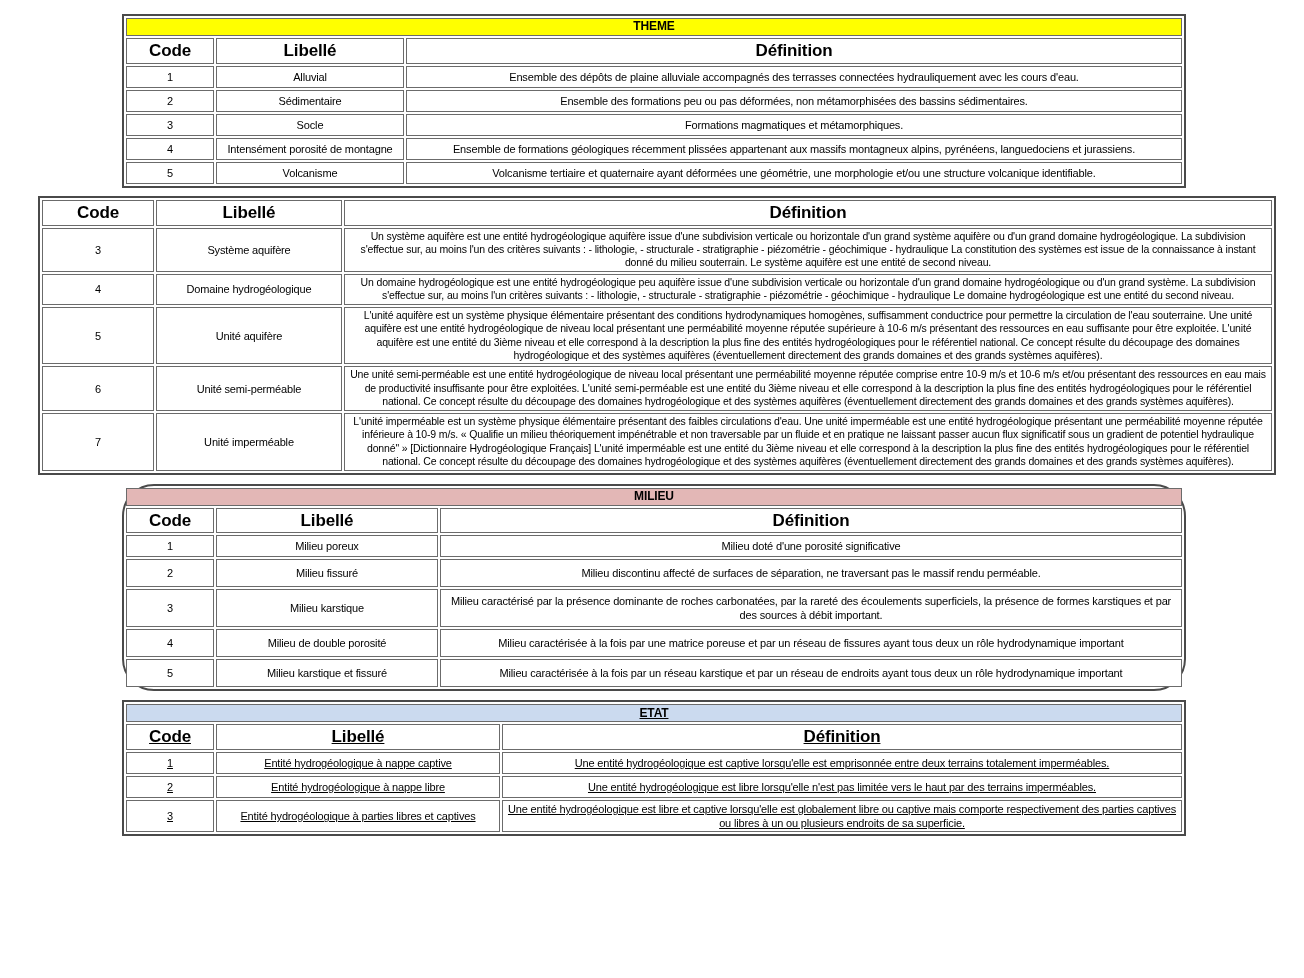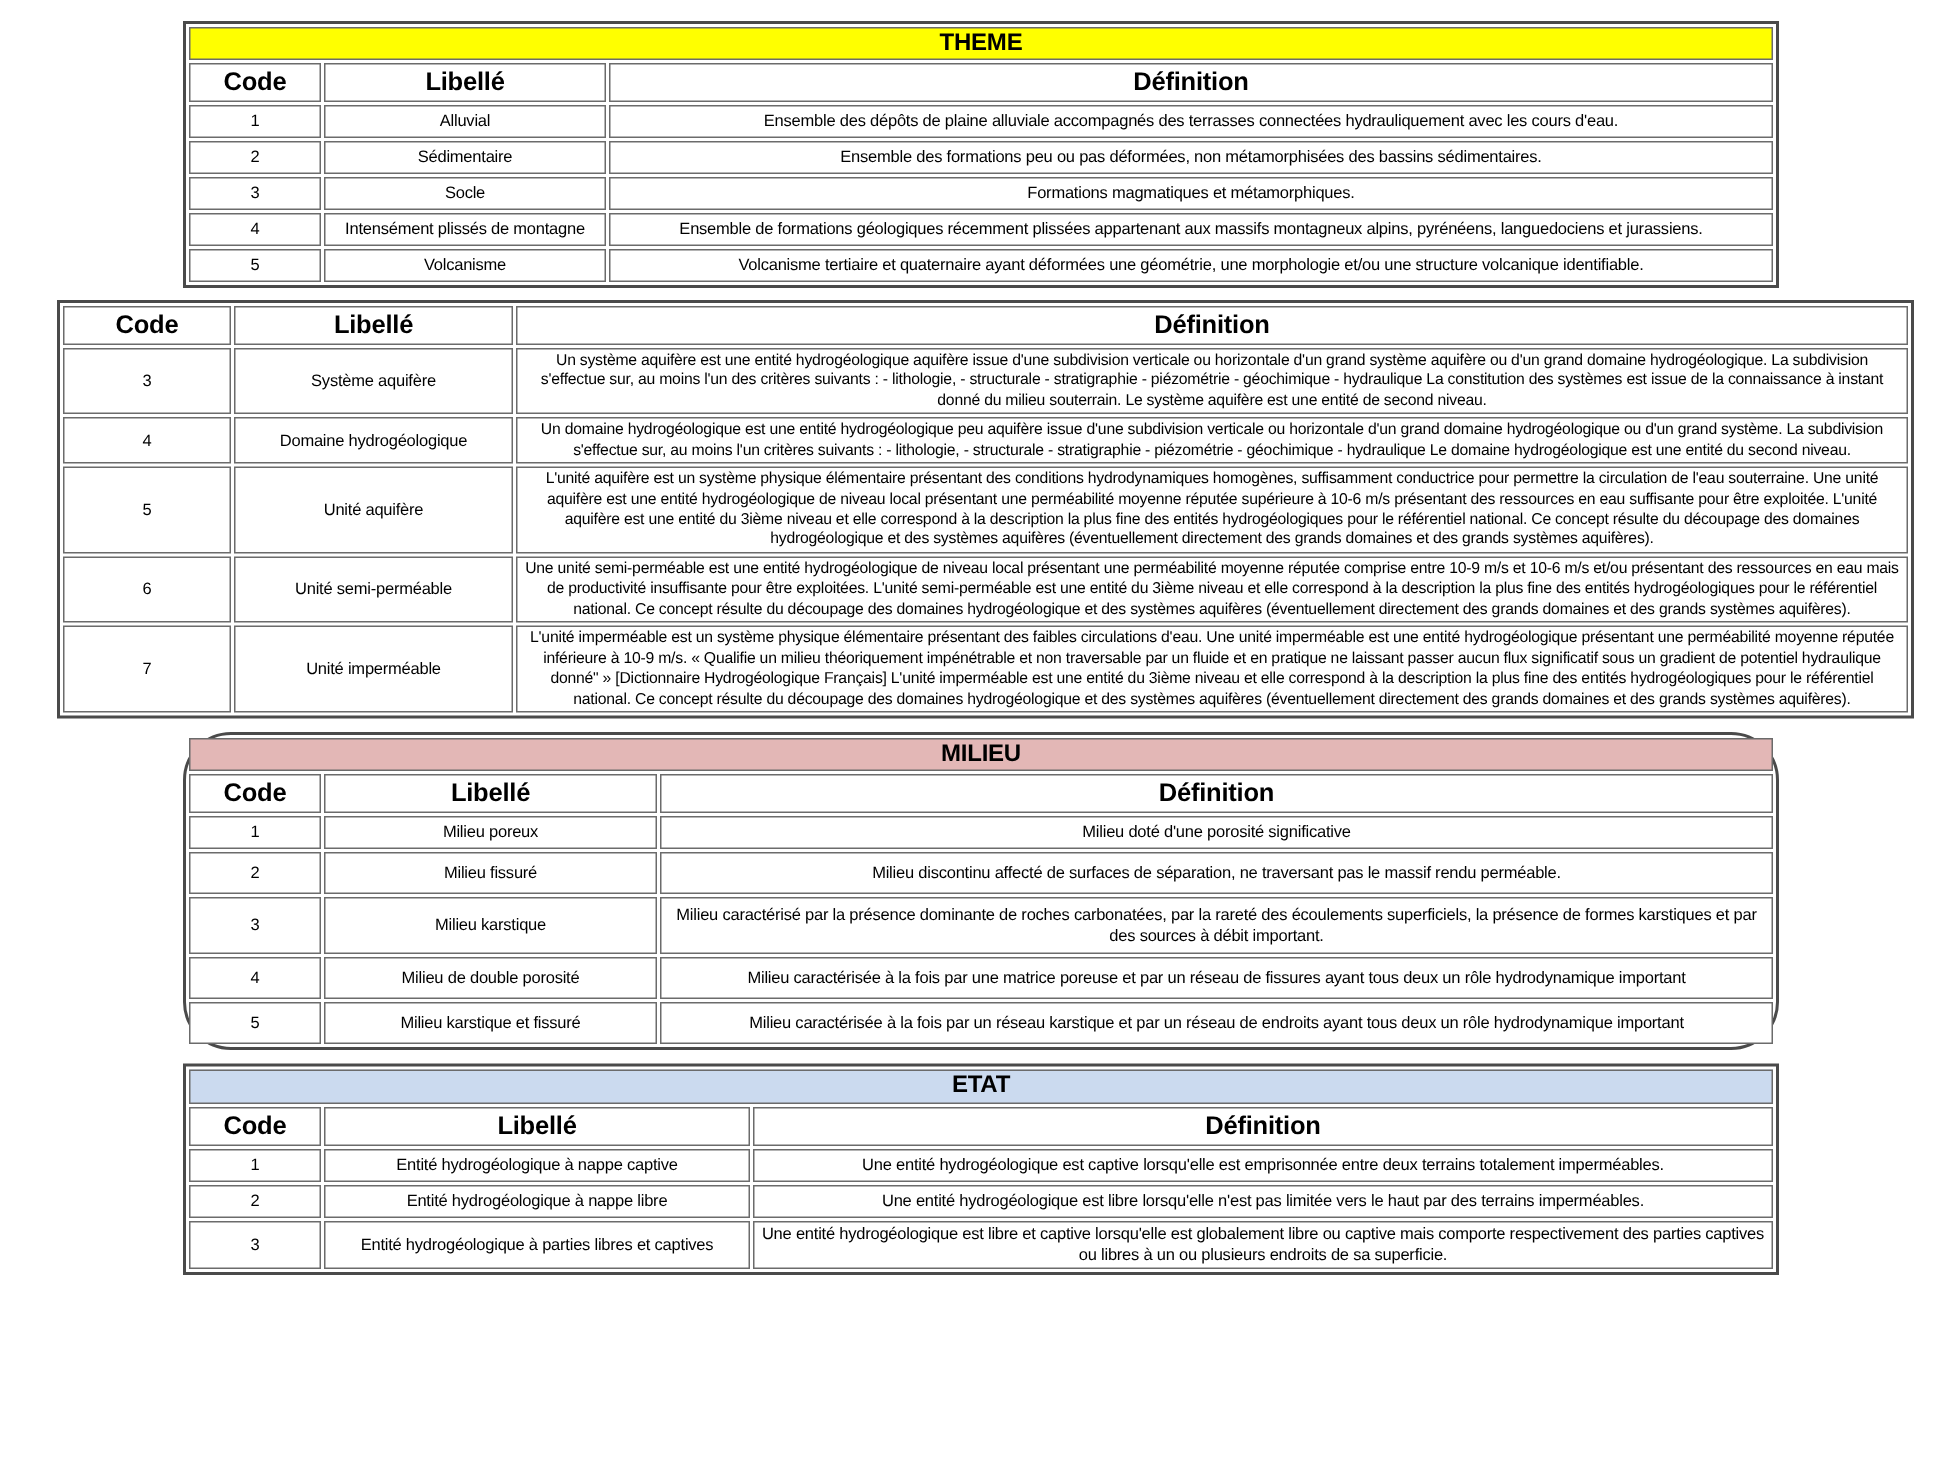--- a/index.html
+++ b/index.html
@@ -12,42 +12,42 @@
   body { width: 1304px; }
 
   .tbl-wrap {
     border: 2px solid #4a4a4a;
     background: #ffffff;
     box-sizing: border-box;
   }
   #theme  { margin: 14px 0 0 122px; width: 1064px; }
   #nature { margin: 8px  0 0 38px;  width: 1238px; }
   #milieu { margin: 9px  0 0 122px; width: 1064px; border-radius: 32px; }
-  #etat   { margin: 9px 2px 0 122px; width: 1064px; }
+  #etat   { margin: 9px 2px 0 122px; width: 1064px; text-decoration: underline; }
 
   table {
     width: 100%;
     border-collapse: separate;
     border-spacing: 2px;
     table-layout: fixed;
   }
   td {
     border: 1px solid #6b6b6b;
     text-align: center;
     vertical-align: middle;
     font-size: 11px;
     line-height: 1.28;
     letter-spacing: -0.15px;
     padding: 1px 4px;
     overflow-wrap: break-word;
     background: #ffffff;
   }
   td.title {
     font-weight: bold;
-    font-size: 16px;
+    font-size: 12px;
     height: 16px;
     padding: 0 4px;
   }
   td.colh {
     font-weight: bold;
     font-size: 17px;
     height: 18px;
   }
   td.code { height: 18px; }
   .pad td { padding-top: 4px; padding-bottom: 4px; }
@@ -82,21 +82,21 @@
       <td class="lib">Sédimentaire</td>
       <td class="def">Ensemble des formations peu ou pas déformées, non métamorphisées des bassins sédimentaires.</td>
     </tr>
     <tr>
       <td class="code">3</td>
       <td class="lib">Socle</td>
       <td class="def">Formations magmatiques et métamorphiques.</td>
     </tr>
     <tr>
       <td class="code">4</td>
-      <td class="lib">Intensément plissés de montagne</td>
+      <td class="lib">Intensément porosité de montagne</td>
       <td class="def">Ensemble de formations géologiques récemment plissées appartenant aux massifs montagneux alpins, pyrénéens, languedociens et jurassiens.</td>
     </tr>
     <tr>
       <td class="code">5</td>
       <td class="lib">Volcanisme</td>
       <td class="def">Volcanisme tertiaire et quaternaire ayant déformées une géométrie, une morphologie et/ou une structure volcanique identifiable.</td>
     </tr>
   </tbody>
     </table>
 </div>

